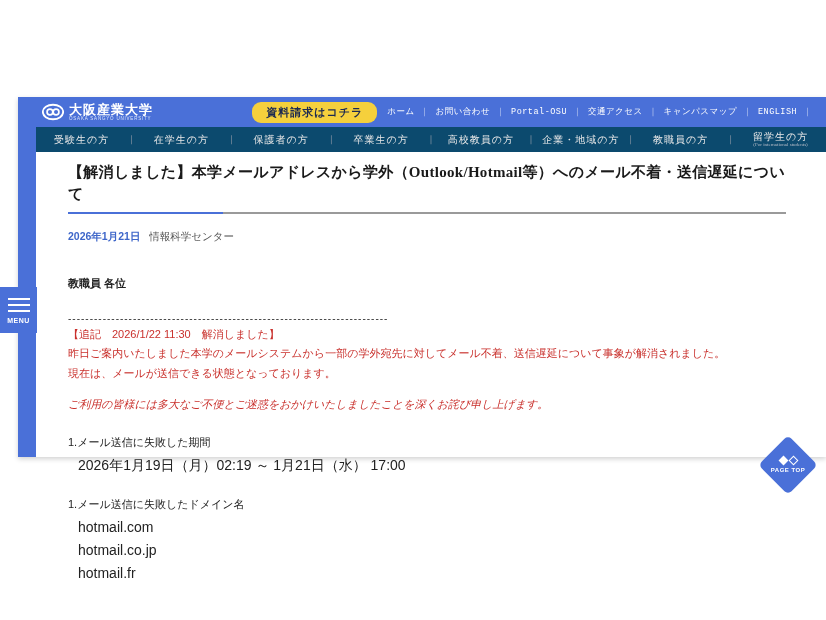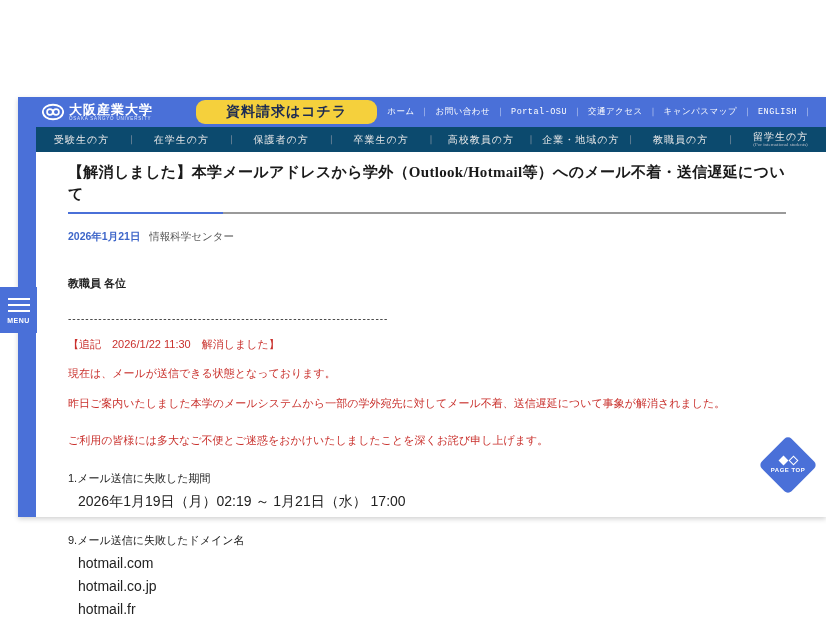--- a/index.html
+++ b/index.html
@@ -1,19 +1,19 @@
 <!DOCTYPE html>
 <html lang="ja"><head>
 <meta charset="utf-8">
 <style>
   * { margin:0; padding:0; box-sizing:border-box; }
   html,body { width:826px; height:620px; background:#ffffff; overflow:hidden;
               font-family:"Liberation Sans","DejaVu Sans",sans-serif; }
 
-  .page { position:absolute; left:18px; top:97px; width:808px; height:420px;
+  .page { position:absolute; left:18px; top:97px; width:808px; height:360px;
           background:#ffffff; box-shadow:0 2px 5px rgba(0,0,0,.18); }
 
   
   .side-strip { position:absolute; left:0; top:0; width:18px; height:100%;
                 background:#4a70d8; z-index:2; }
   .menu-btn { position:absolute; left:-18px; top:190px; width:37px; height:46px;
               background:#4a70d8; z-index:3; display:flex; flex-direction:column;
               align-items:center; justify-content:center; cursor:pointer; }
   .menu-btn .bar { width:22px; height:2px; background:#fff; margin:2px 0; }
   .menu-btn .menu-label { color:#fff; font-size:7px; font-weight:bold; margin-top:3px;
@@ -22,22 +22,22 @@
   
   .hdr { position:relative; height:30px; background:#4a70d8; display:flex;
          align-items:center; padding:0 8px 0 24px; z-index:1; }
   .logo { display:flex; align-items:center; }
   .logo-mark { width:22px; height:18px; margin-right:5px; }
   .logo-txt { display:flex; flex-direction:column; line-height:1; }
   .logo-name { color:#fff; font-size:13px; font-weight:bold; letter-spacing:1px; }
   .logo-sub  { color:#dce4f8; font-size:4.5px; letter-spacing:.8px; margin-top:1px; }
 
   .hdr-right { margin-left:auto; display:flex; align-items:center; }
-  .req-btn { background:#f5d03c; color:#1c2a52; font-weight:bold; font-size:14px;
-             border:none; border-radius:9px; padding:3px 30px; letter-spacing:1px;
+  .req-btn { background:#f5d03c; color:#1c2a52; font-weight:bold; font-size:11px;
+             border:none; border-radius:9px; padding:3px 14px; letter-spacing:1px;
              cursor:pointer; margin-right:10px; }
   .util { display:flex; align-items:center; color:#fff; font-size:8.5px;
           font-family:Liberation Mono, monospace; letter-spacing:.5px; }
   .util a { color:#fff; text-decoration:none; cursor:pointer; }
   .util .sep { margin:0 6px; color:#c9d4f2; }
 
   
   .nav { margin-left:18px; height:25px; background:#0c4a6e; display:flex;
          align-items:center; color:#e8e8e8;
          font-family:"Liberation Serif","DejaVu Serif",serif; font-size:10px; }
@@ -55,22 +55,22 @@
 
   .meta { margin-top:16px; font-size:10.5px; }
   .meta .date { color:#3e66c9; font-weight:bold; }
   .meta .dept { color:#555; margin-left:6px; }
 
   .salutation { margin-top:32px; font-size:11px; font-weight:bold; color:#222; }
 
   .dashes { margin-top:22px; font-size:10px; color:#333; letter-spacing:1px;
             white-space:nowrap; overflow:hidden; }
 
-  .notice p { color:#c9302c; font-size:11px; margin-top:11px; line-height:1.7; }
-  .notice p.gap { margin-top:18px; }
+  .notice p { color:#c9302c; font-size:11px; margin-top:1px; line-height:1.7; }
+  .notice p.gap { margin-top:12px;font-style:italic; }
 
   .detail { margin-top:22px; }
   .detail .d-head { font-size:11px; color:#222; }
   .detail .d-line { font-size:14px; color:#222; margin-left:10px; margin-top:7px;
                     font-family:"Liberation Sans","DejaVu Sans",sans-serif; }
 
   
   .pagetop { position:absolute; right:8px; top:338px; width:60px; height:60px;
              z-index:4; cursor:pointer; }
   .pagetop .dia { position:absolute; left:9px; top:9px; width:42px; height:42px;
@@ -159,32 +159,32 @@
       <span class="date">2026年1月21日</span>
       <span class="dept">情報科学センター</span>
     </div>
 
     <div class="salutation">教職員 各位</div>
 
     <div class="dashes">--------------------------------------------------------------------------</div>
 
     <div class="notice">
       <p>【追記　2026/1/22 11:30　解消しました】</p>
+      <p>昨日ご案内いたしました本学のメールシステムから一部の学外宛先に対してメール不着、送信遅延について事象が解消されました。</p>
       <p>現在は、メールが送信できる状態となっております。</p>
-      <p>昨日ご案内いたしました本学のメールシステムから一部の学外宛先に対してメール不着、送信遅延について事象が解消されました。</p>
       <p class="gap">ご利用の皆様には多大なご不便とご迷惑をおかけいたしましたことを深くお詫び申し上げます。</p>
     </div>
 
     <div class="detail">
       <div class="d-head">1.メール送信に失敗した期間</div>
       <div class="d-line">2026年1月19日（月）02:19 ～ 1月21日（水） 17:00</div>
     </div>
 
     <div class="detail">
-      <div class="d-head">9.メール送信に失敗したドメイン名</div>
+      <div class="d-head">1.メール送信に失敗したドメイン名</div>
       <div class="d-line">hotmail.com</div>
       <div class="d-line">hotmail.co.jp</div>
       <div class="d-line">hotmail.fr</div>
     </div>
   </div>
 
   <div class="pagetop">
     <div class="dia"></div>
     <div class="inner">
       <div class="minis">

